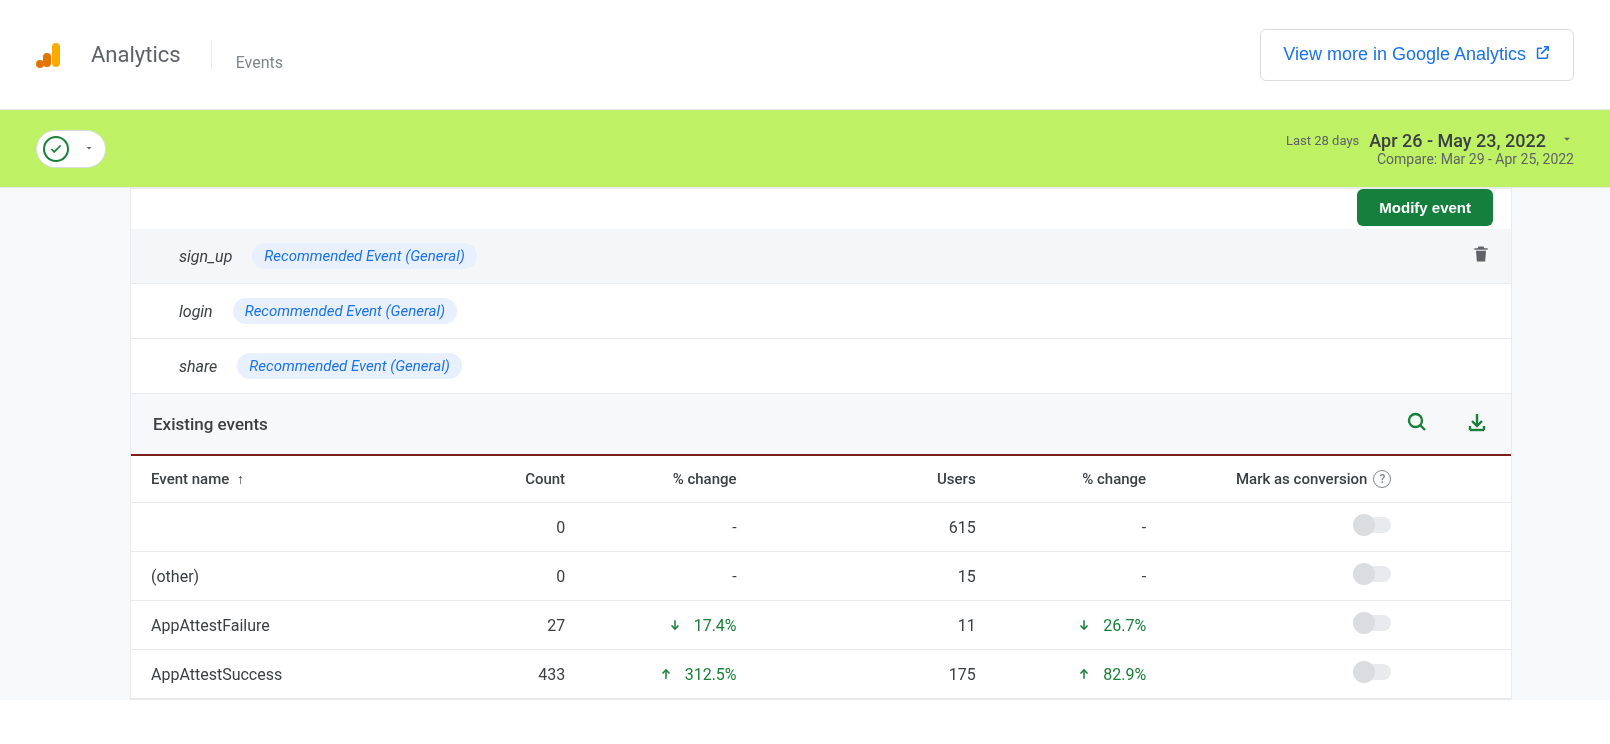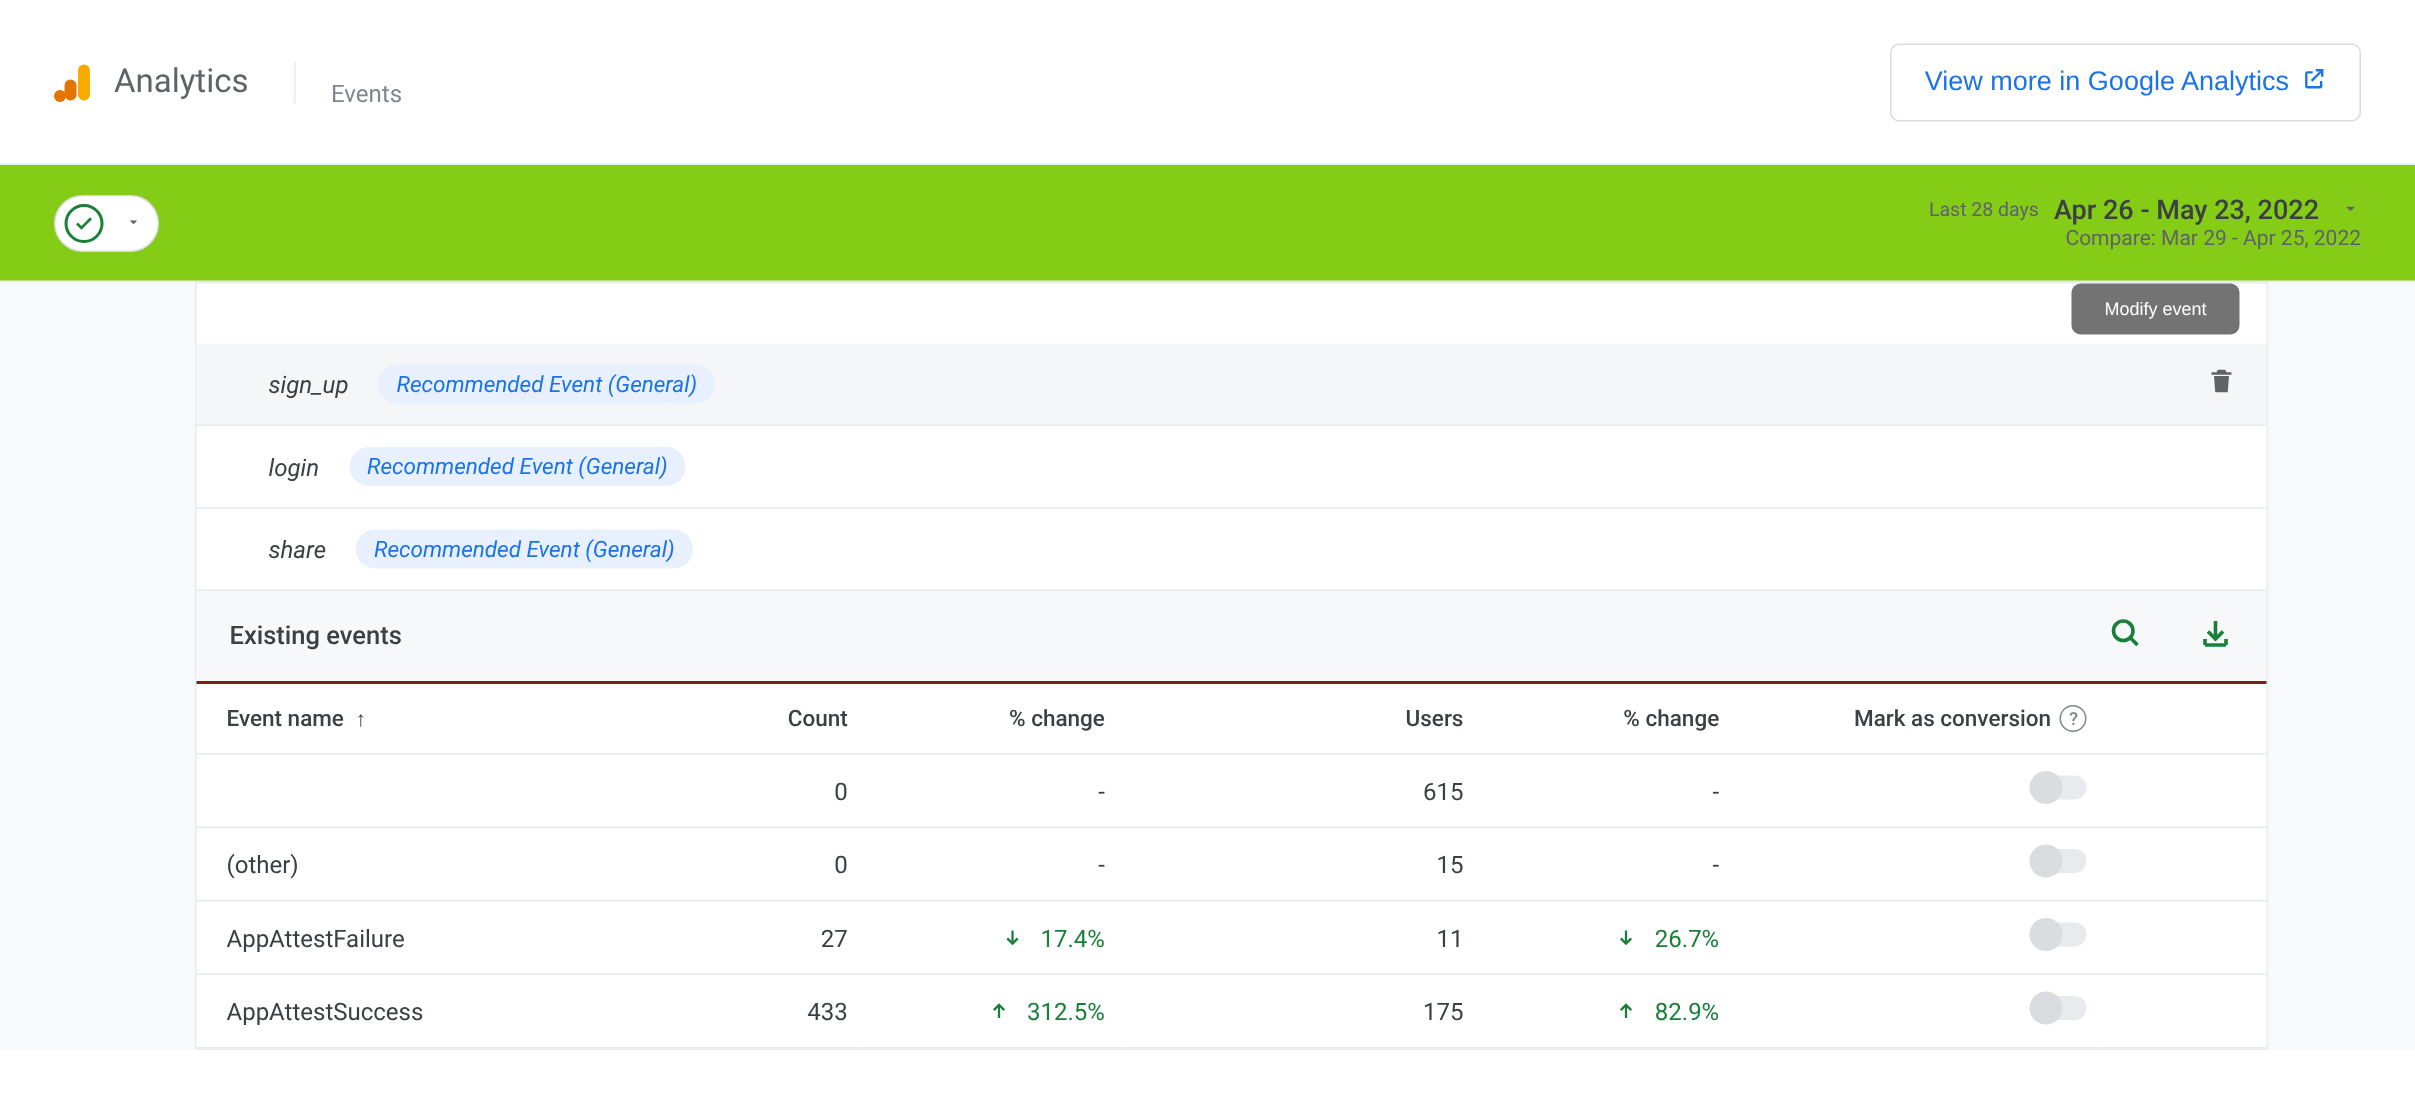--- a/index.html
+++ b/index.html
@@ -6,35 +6,35 @@
   html, body { margin:0; padding:0; font-family: Roboto, "Segoe UI", Arial, sans-serif; background:#fff; color:#202124; }
   body { width:1610px; }
   
   .topbar {
     display:flex; align-items:center; justify-content:space-between;
     height:110px; padding:0 36px; border-bottom:1px solid #e8eaed;
   }
   .topbar-left { display:flex; align-items:center; gap:16px; }
   .logo-wrap { display:flex; align-items:center; gap:12px; }
   .ga-logo { width:28px; height:28px; position:relative; }
-  .brand-name { font-size:22px; color:#5f6368; letter-spacing:0; }
+  .brand-name { font-size:22px; color:#5f6368; letter-spacing:0;margin-left:15px; }
   .divider {
     width:1px; height:28px; background:#e8eaed; margin:0 8px 0 14px;
   }
   .page-name { font-size:16px; color:#80868b;margin-top:16px; }
   .view-more {
     border:1px solid #dadce0; border-radius:6px; padding:14px 22px;
     color:#1a73e8; font-size:18px; font-weight:500; display:flex; align-items:center; gap:8px;
     cursor:pointer; background:#fff;
   }
   .view-more svg { stroke:#1a73e8; }
   
   .secondbar {
     display:flex; align-items:center; justify-content:space-between;
-    height:78px; padding:0 36px; background:#84cc16;
+    height:78px; padding:0 36px; background:#bef264;
     border-bottom:1px solid #e8eaed; box-shadow:0 1px 2px rgba(0,0,0,0.04);
   }
   .chip {
     display:flex; align-items:center; gap:14px;
     border:1px solid #dadce0; border-radius:24px;
     background:#fff; height:38px; padding:0 10px 0 6px; cursor:pointer;
   }
   .chip .check {
     width:26px; height:26px; border:2px solid #188038; border-radius:50%;
     display:flex; align-items:center; justify-content:center; color:#188038;
@@ -49,21 +49,21 @@
   
   .content-wrap { background:#f8f9fa; padding:0 0 0 0; }
   .card {
     margin-left:130px; width:1382px; background:#fff; border:1px solid #e8eaed;
   }
   .actions-row {
     display:flex; justify-content:flex-end; gap:24px;
     padding:0 18px 14px 18px; height:40px; align-items:flex-start;
   }
   .btn-primary {
-    background:#737373; color:#fff; font-size:12px; font-weight:400;
+    background:#15803d; color:#fff; font-size:15px; font-weight:700;
     padding:10px 22px; border-radius:6px; border:none; cursor:pointer;
   }
   .section-header {
     display:flex; align-items:center; justify-content:space-between;
     padding:14px 20px; background:#f7f8f9; border-top:1px solid #e8eaed; border-bottom:1px solid #e8eaed;
   }
   .section-title { font-size:17px; font-weight:500; color:#3c4043; display:flex; align-items:center; gap:8px;}
   .help-circle {
     width:18px; height:18px; border:1.5px solid #80868b; border-radius:50%;
     display:inline-flex; align-items:center; justify-content:center;

